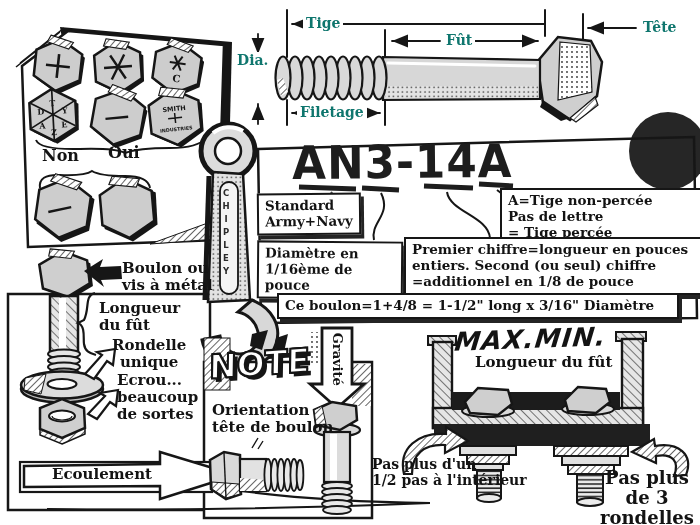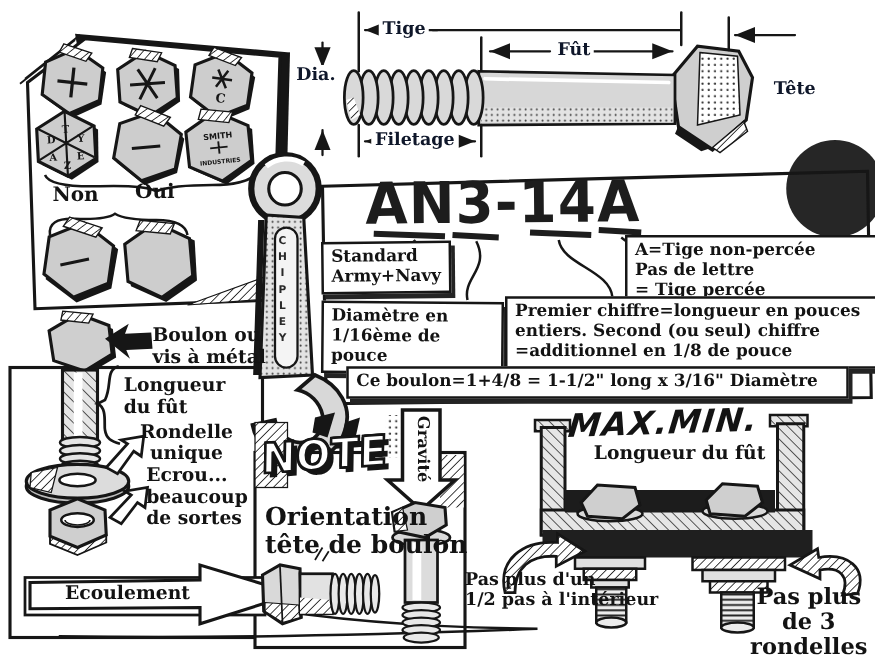--- a/index.html
+++ b/index.html
@@ -2,21 +2,21 @@
 <html><head>
 <meta charset="utf-8">
 <style>
   html,body{margin:0;padding:0;background:#fff;}
   #stage{position:relative;width:700px;height:525px;background:#fff;overflow:hidden;
          font-family:"DejaVu Serif",serif;color:#131313;}
   svg.art{position:absolute;left:0;top:0;}
   .lbl{position:absolute;font-family:"DejaVu Serif",serif;font-weight:700;color:#131313;
        line-height:1.12;white-space:pre-line;}
   .dim{position:absolute;font:700 14px "DejaVu Serif",serif;background:#fff;padding:0 3px;
-       color:#0f172a;white-space:nowrap;}
+       color:#0f766e;white-space:nowrap;}
   .box{position:absolute;background:#fff;border:2.2px solid #161616;box-shadow:3px 4px 0 #242424;
        padding:3px 6px;font:700 13.5px "DejaVu Serif",serif;line-height:1.18;white-space:pre-line;}
   .ancode{position:absolute;font-family:"DejaVu Sans",sans-serif;font-weight:800;font-size:46px;
        letter-spacing:1px;color:#1d1d1d;transform:scaleX(.95) rotate(-.5deg);transform-origin:left top;}
   .graffiti{position:absolute;font-family:"DejaVu Sans",sans-serif;font-weight:800;color:#fff;
        -webkit-text-stroke:2px #151515;
        text-shadow:4px 4px 0 #151515,-1px -1px 0 #151515,1px -1px 0 #151515,-1px 1px 0 #151515,1px 1px 0 #151515;}
   .brush{position:absolute;font-family:"DejaVu Sans",sans-serif;font-weight:800;font-style:italic;
        color:#131313;transform:skewX(-8deg) rotate(-2deg);letter-spacing:1px;}
   .vtext{position:absolute;writing-mode:vertical-rl;text-orientation:upright;
@@ -311,21 +311,21 @@
     <rect x="577" y="474" width="26" height="28" fill="url(#thr)" stroke="#161616" stroke-width="2"></rect>
     <ellipse cx="590" cy="502" rx="13" ry="4" fill="#ececec" stroke="#161616" stroke-width="2"></ellipse>
 
     <path d="M404,474 C398,448 418,432 446,434 L446,427 L468,441 L445,453 L445,445 C424,444 412,454 412,474 Z" fill="url(#ht)" stroke="#161616" stroke-width="2.2"></path>
     <path d="M686,475 C694,454 678,442 655,446 L654,439 L632,452 L656,463 L656,456 C672,453 680,461 674,476 Z" fill="url(#ht)" stroke="#161616" stroke-width="2.2"></path>
   </g>
 </svg>
 
 <div class="dim" style="left:303px;top:15px;">Tige</div>
 <div class="dim" style="left:443px;top:32px;">Fût</div>
-<div class="dim" style="left:616px;top:19px;margin-top:44px;">Tête</div>
+<div class="dim" style="left:640px;top:19px;">Tête</div>
 <div class="dim" style="left:234px;top:52px;">Dia.</div>
 <div class="dim" style="left:297px;top:104px;">Filetage</div>
 
 <div class="lbl" style="left:42px;top:147px;font-size:16px;">Non</div>
 <div class="lbl" style="left:108px;top:144px;font-size:16px;">Oui</div>
 <div class="vtext" style="left:221px;top:188px;height:104px;">CHIPLEY</div>
 
 <div class="ancode" style="left:292px;top:136px;">AN3-14A</div>
 <div class="box" style="left:257px;top:193px;width:88px;transform:rotate(-.6deg);">Standard
 Army+Navy</div>
@@ -345,21 +345,21 @@
 du fût</div>
 <div class="lbl" style="left:112px;top:337px;font-size:15px;text-align:center;">Rondelle
 unique</div>
 <div class="lbl" style="left:117px;top:372px;font-size:15px;">Ecrou...
 beaucoup
 de sortes</div>
 <div class="lbl" style="left:52px;top:466px;font-size:15px;">Ecoulement</div>
 
 <div class="graffiti" style="left:209px;top:344px;font-size:33px;transform:rotate(-4deg) skewX(-5deg);">NOTE</div>
 <div class="lbl" style="left:305px;top:352px;width:64px;text-align:center;font-size:13px;transform:rotate(90deg);">Gravité</div>
-<div class="lbl" style="left:212px;top:402px;font-size:20px;">Orientation
+<div class="lbl" style="left:212px;top:402px;font-size:15px;">Orientation
 tête de boulon</div>
 
 <div class="brush" style="left:455px;top:324px;font-size:26px;">MAX.MIN.</div>
 <div class="lbl" style="left:475px;top:354px;font-size:15px;">Longueur du fût</div>
 <div class="lbl" style="left:372px;top:457px;font-size:14px;">Pas plus d'un
 1/2 pas à l'intérieur</div>
 <div class="lbl" style="left:591px;top:468px;width:112px;text-align:center;font-size:18px;">Pas plus
 de 3 rondelles</div>
 
 </div>

